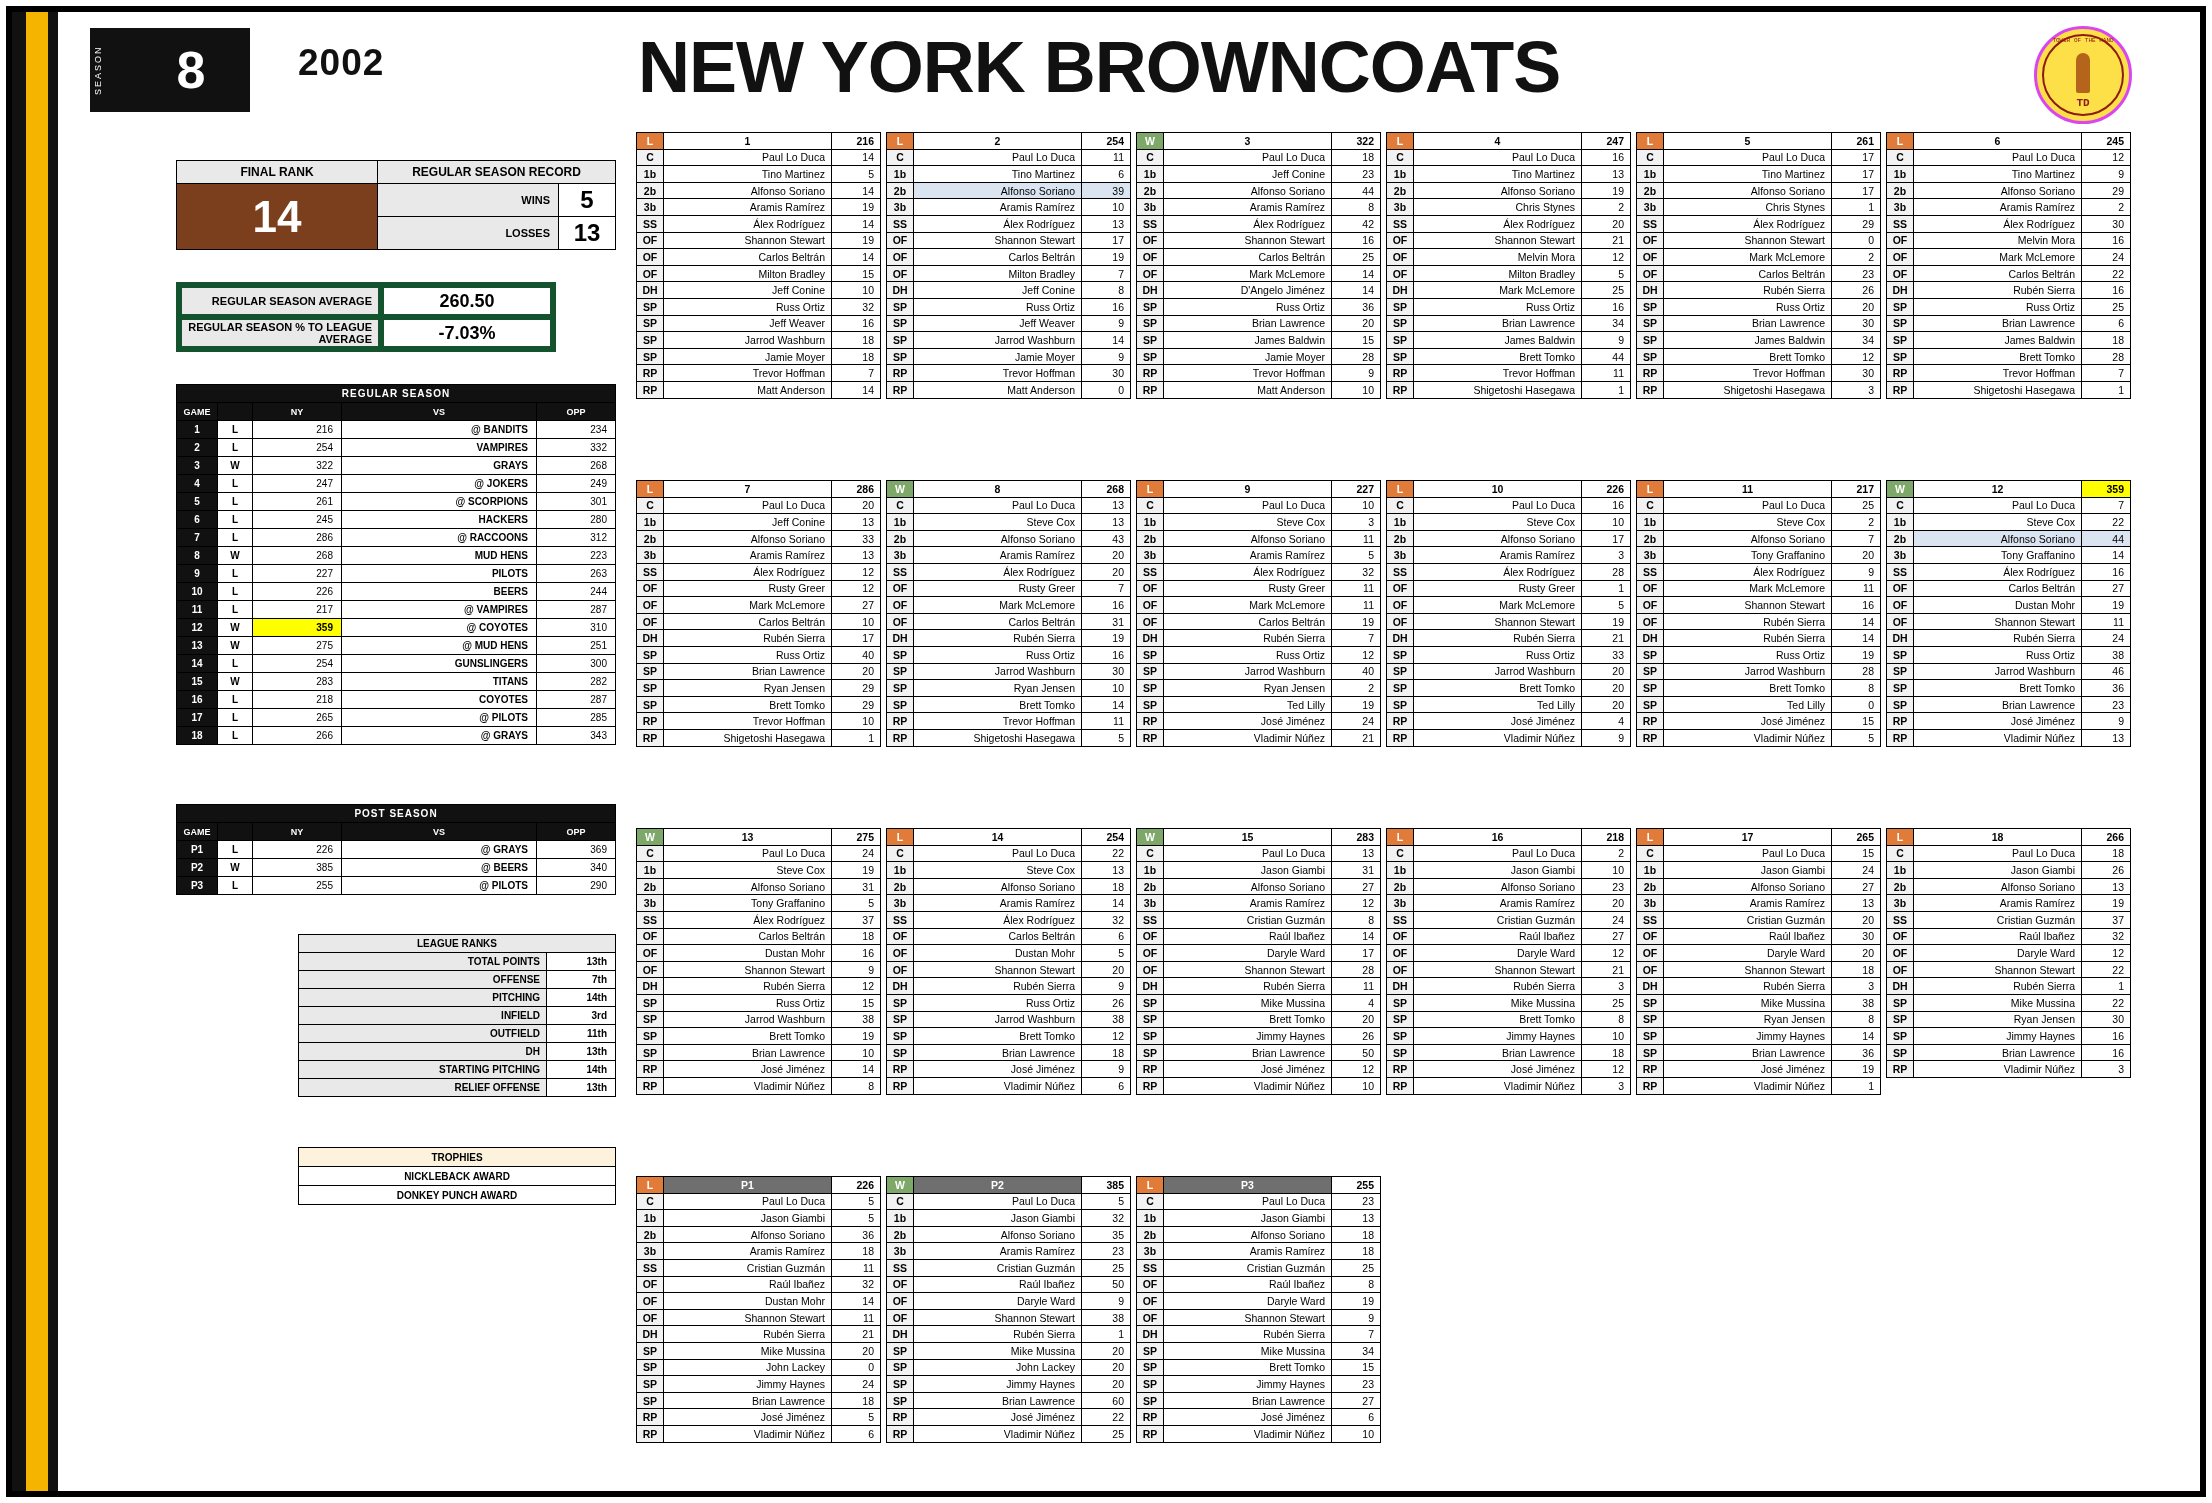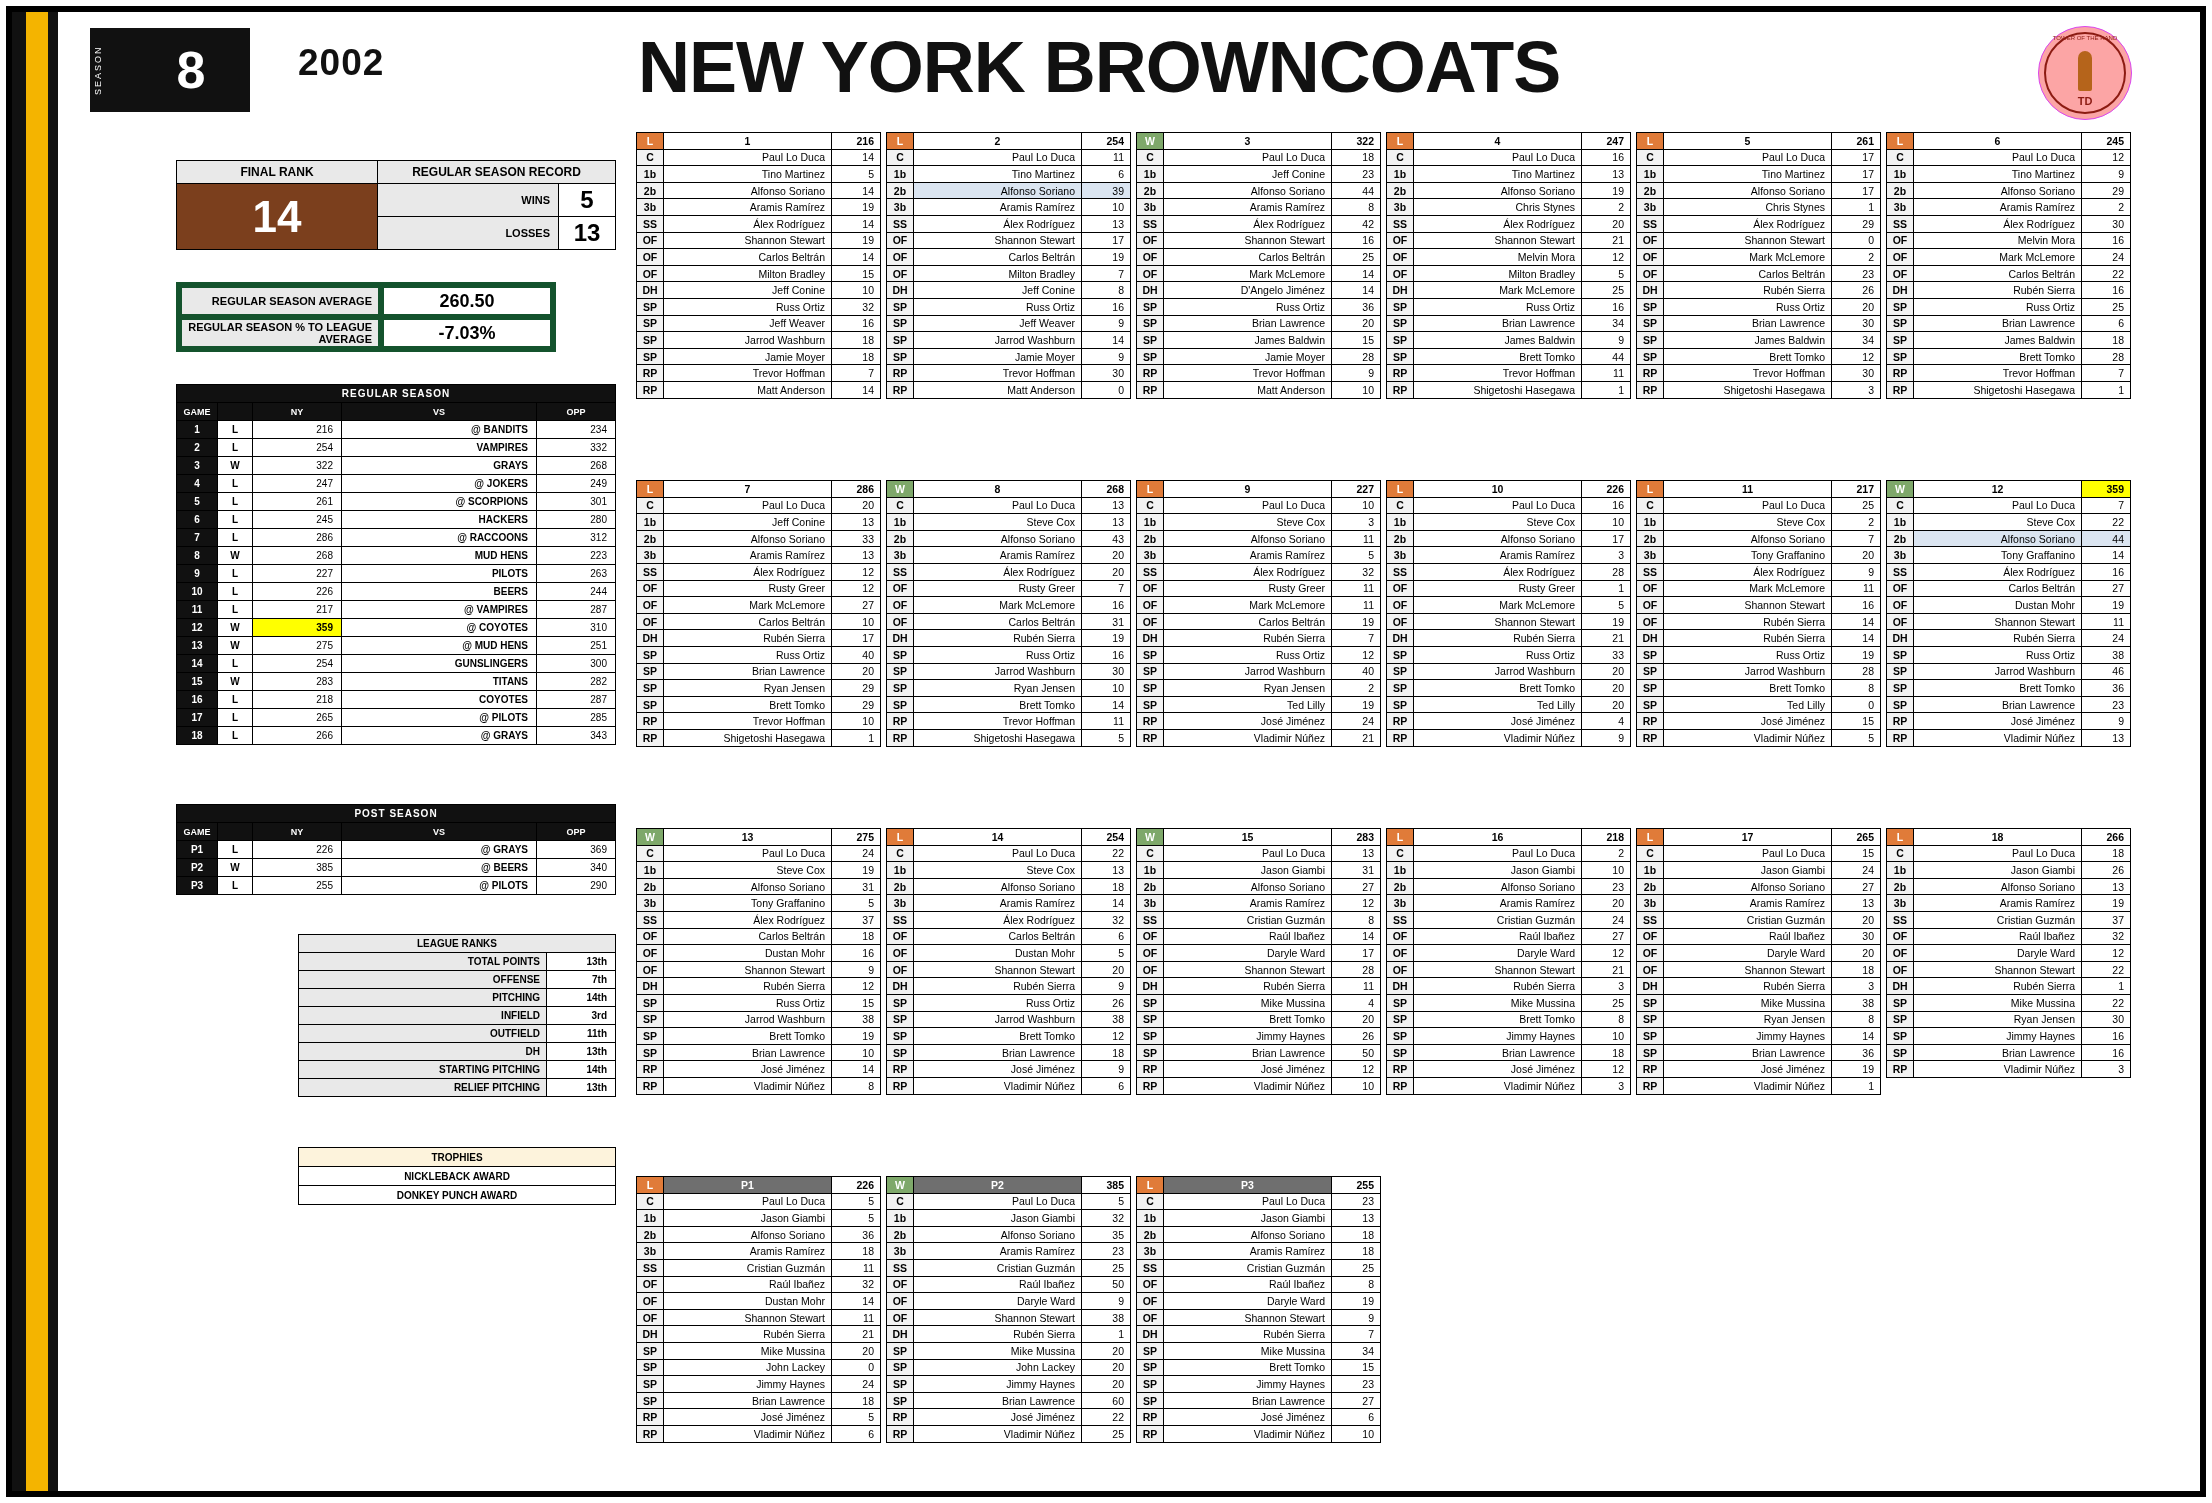--- a/index.html
+++ b/index.html
@@ -11,21 +11,21 @@
   .stripe .k1{position:absolute;left:0;top:0;width:14px;height:100%;background:#111;}
   .stripe .k2{position:absolute;left:36px;top:0;width:10px;height:100%;background:#111;}
   .page{position:absolute;left:46px;top:0;right:0;bottom:0;background:#fff;}
 
   
   .season-badge{position:absolute;left:32px;top:16px;width:160px;height:84px;background:#111;color:#fff;}
   .season-badge .vert{position:absolute;left:3px;top:6px;width:70px;height:72px;writing-mode:vertical-rl;transform:rotate(180deg);font-size:9px;letter-spacing:2px;color:#fff;text-align:center;}
   .season-badge .num{position:absolute;left:46px;top:8px;width:110px;height:68px;line-height:68px;text-align:center;font-size:52px;font-weight:bold;}
   .year{position:absolute;left:240px;top:30px;font-size:37px;font-weight:bold;color:#111;letter-spacing:1px;}
   .title{position:absolute;left:580px;top:14px;font-size:72px;font-weight:bold;color:#111;letter-spacing:-1px;}
-  .logo{position:absolute;right:68px;top:14px;width:92px;height:92px;border-radius:50%;background:#fca5a5;border:1px solid #d946ef;}
+  .logo{position:absolute;right:68px;top:14px;width:92px;height:92px;border-radius:50%;background:#fde047;border:3px solid #d946ef;font-family:Liberation Mono, monospace;}
   .logo .ring{position:absolute;left:5px;top:5px;right:5px;bottom:5px;border-radius:50%;border:2px solid #8c1b12;}
   .logo .tower{position:absolute;left:50%;top:24px;margin-left:-7px;width:14px;height:40px;background:#b5641b;border-radius:7px 7px 2px 2px;}
   .logo .txt{position:absolute;left:0;right:0;bottom:12px;text-align:center;font-size:11px;color:#8c1b12;font-weight:bold;}
   .logo .top{position:absolute;left:0;right:0;top:8px;text-align:center;font-size:6px;color:#8c1b12;}
 
   
   table{border-collapse:collapse;}
   td,th{font-size:11px;padding:0;}
 
   
@@ -342,21 +342,21 @@
             </tr>
             <tr>
               <td class="rk-lbl">DH</td>
               <td class="rk-val">13th</td>
             </tr>
             <tr>
               <td class="rk-lbl">STARTING PITCHING</td>
               <td class="rk-val">14th</td>
             </tr>
             <tr>
-              <td class="rk-lbl">RELIEF PITCHING</td>
+              <td class="rk-lbl">RELIEF OFFENSE</td>
               <td class="rk-val">13th</td>
             </tr>
           </tbody>
    </table>
 
    <table class="trophies">
      <tbody id="tr-body">
             <tr>
               <td class="tr-title">TROPHIES</td>
             </tr>

